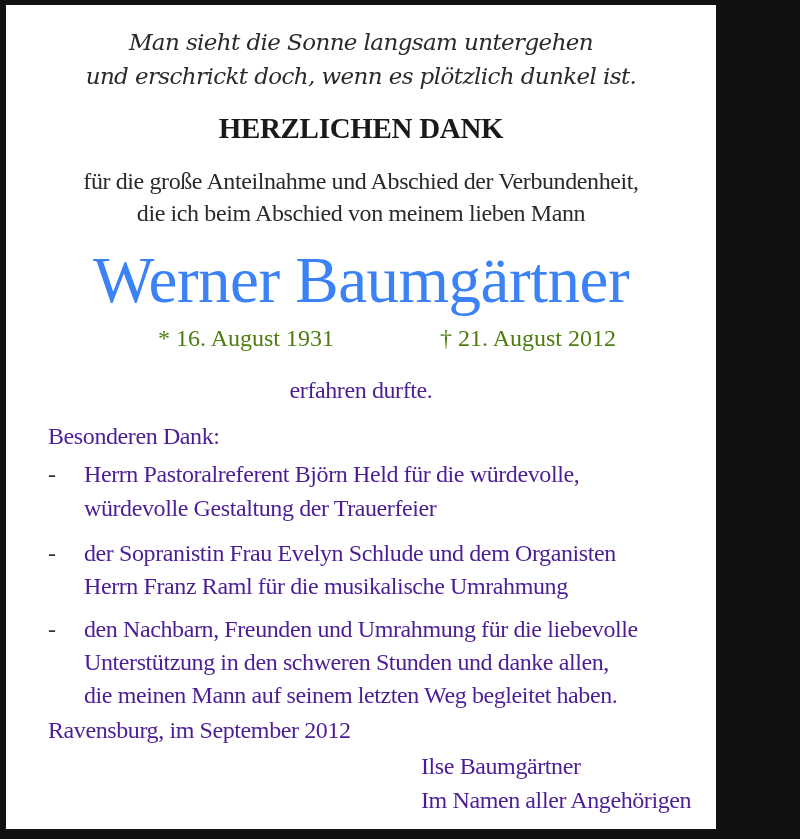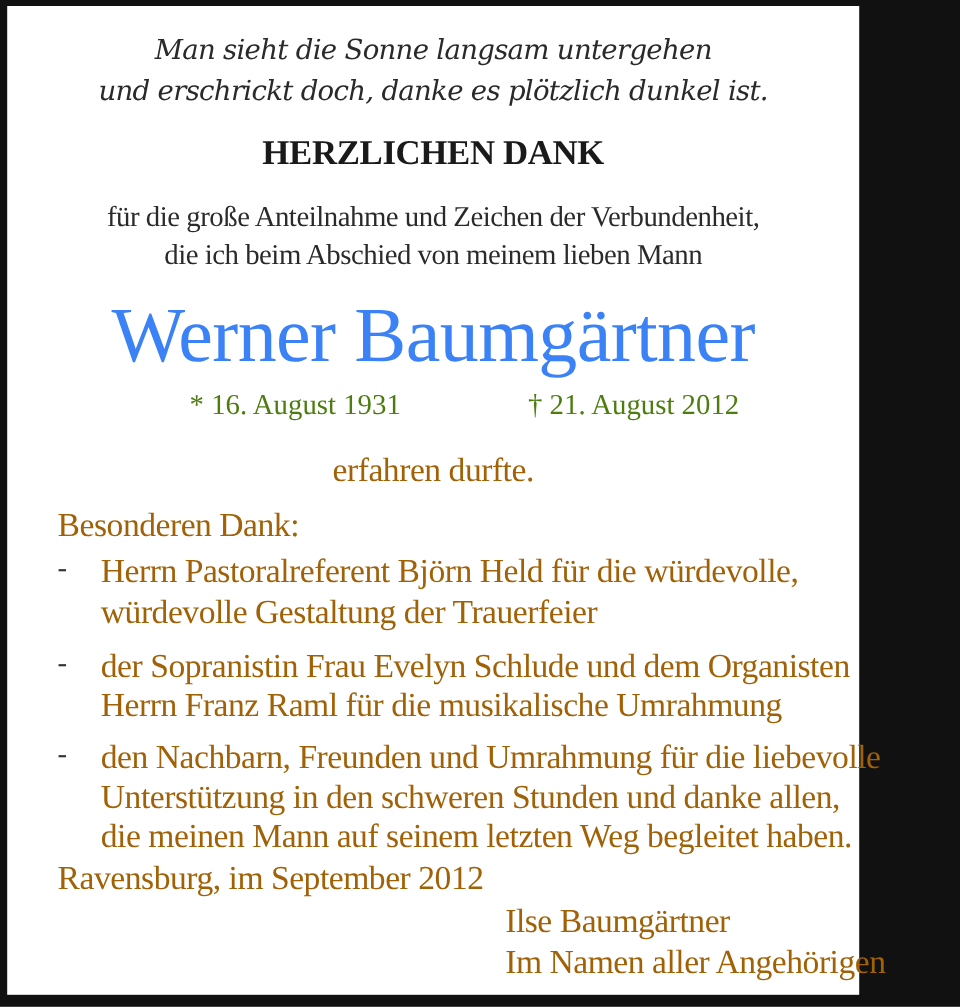--- a/index.html
+++ b/index.html
@@ -32,34 +32,34 @@
     font-size: 29px;
     letter-spacing: -0.3px;
   }
   .intro { font-size: 24px; letter-spacing: -0.4px; color: #2a2a2a; }
   .name {
     font-size: 65px;
     letter-spacing: -0.5px;
     color: #3b82f6;
   }
   .dates { font-size: 24px; color: #4d7c0f; }
-  .body { font-size: 28px; letter-spacing: -0.4px; color: #a16207; }
+  .body { font-size: 24px; letter-spacing: -0.4px; color: #4c1d95; }
   .dash { font-size: 24px; color: #333; }
 </style>
 </head>
 <body>
 
 <div class="frame">
 
   <div class="abs center motto" style="top:24px">Man sieht die Sonne langsam untergehen</div>
-  <div class="abs center motto" style="top:58px">und erschrickt doch, danke es plötzlich dunkel ist.</div>
+  <div class="abs center motto" style="top:58px">und erschrickt doch, wenn es plötzlich dunkel ist.</div>
 
   <div class="abs center heading" style="top:107px">HERZLICHEN DANK</div>
 
-  <div class="abs center intro" style="top:163px">für die große Anteilnahme und Zeichen der Verbundenheit,</div>
+  <div class="abs center intro" style="top:163px">für die große Anteilnahme und Abschied der Verbundenheit,</div>
   <div class="abs center intro" style="top:195px">die ich beim Abschied von meinem lieben Mann</div>
 
   <div class="abs center name" style="top:238px">Werner Baumgärtner</div>
 
   <div class="abs dates" style="top:320px; left:152px">* 16. August 1931</div>
   <div class="abs dates" style="top:320px; left:434px">† 21. August 2012</div>
 
   <div class="abs center body" style="top:372px">erfahren durfte.</div>
 
   <div class="abs body" style="top:418px; left:42px">Besonderen Dank:</div>

